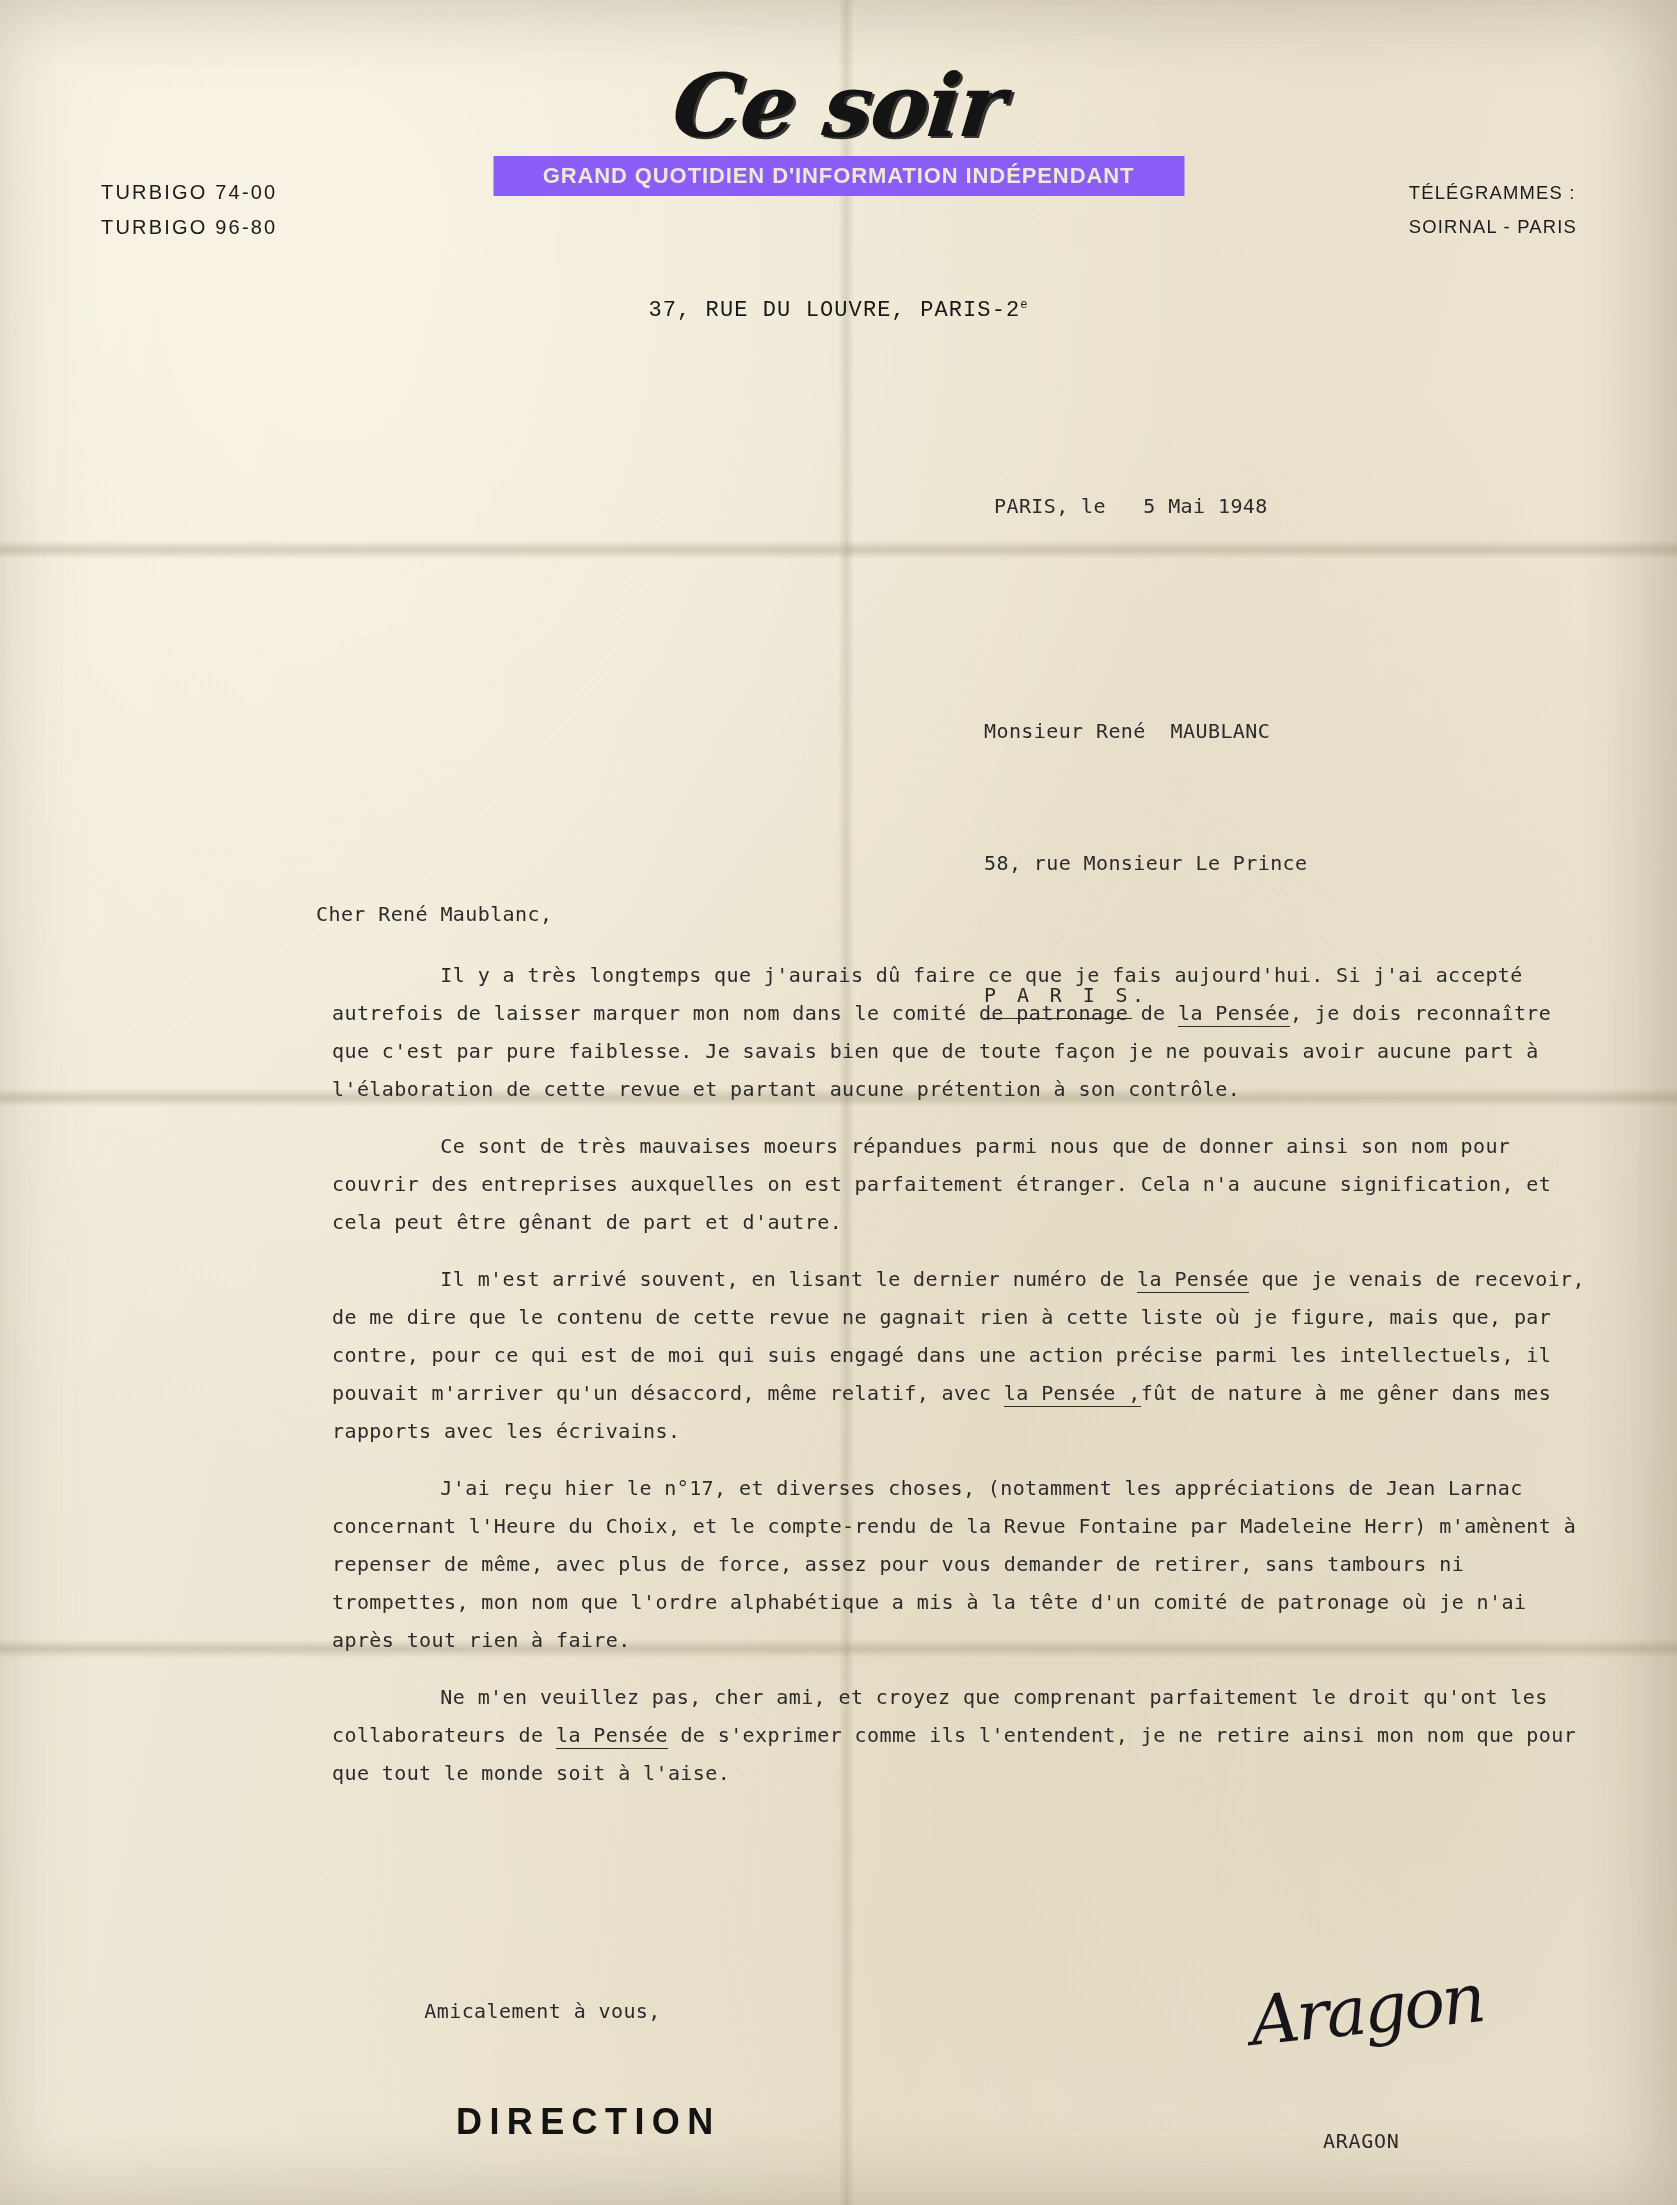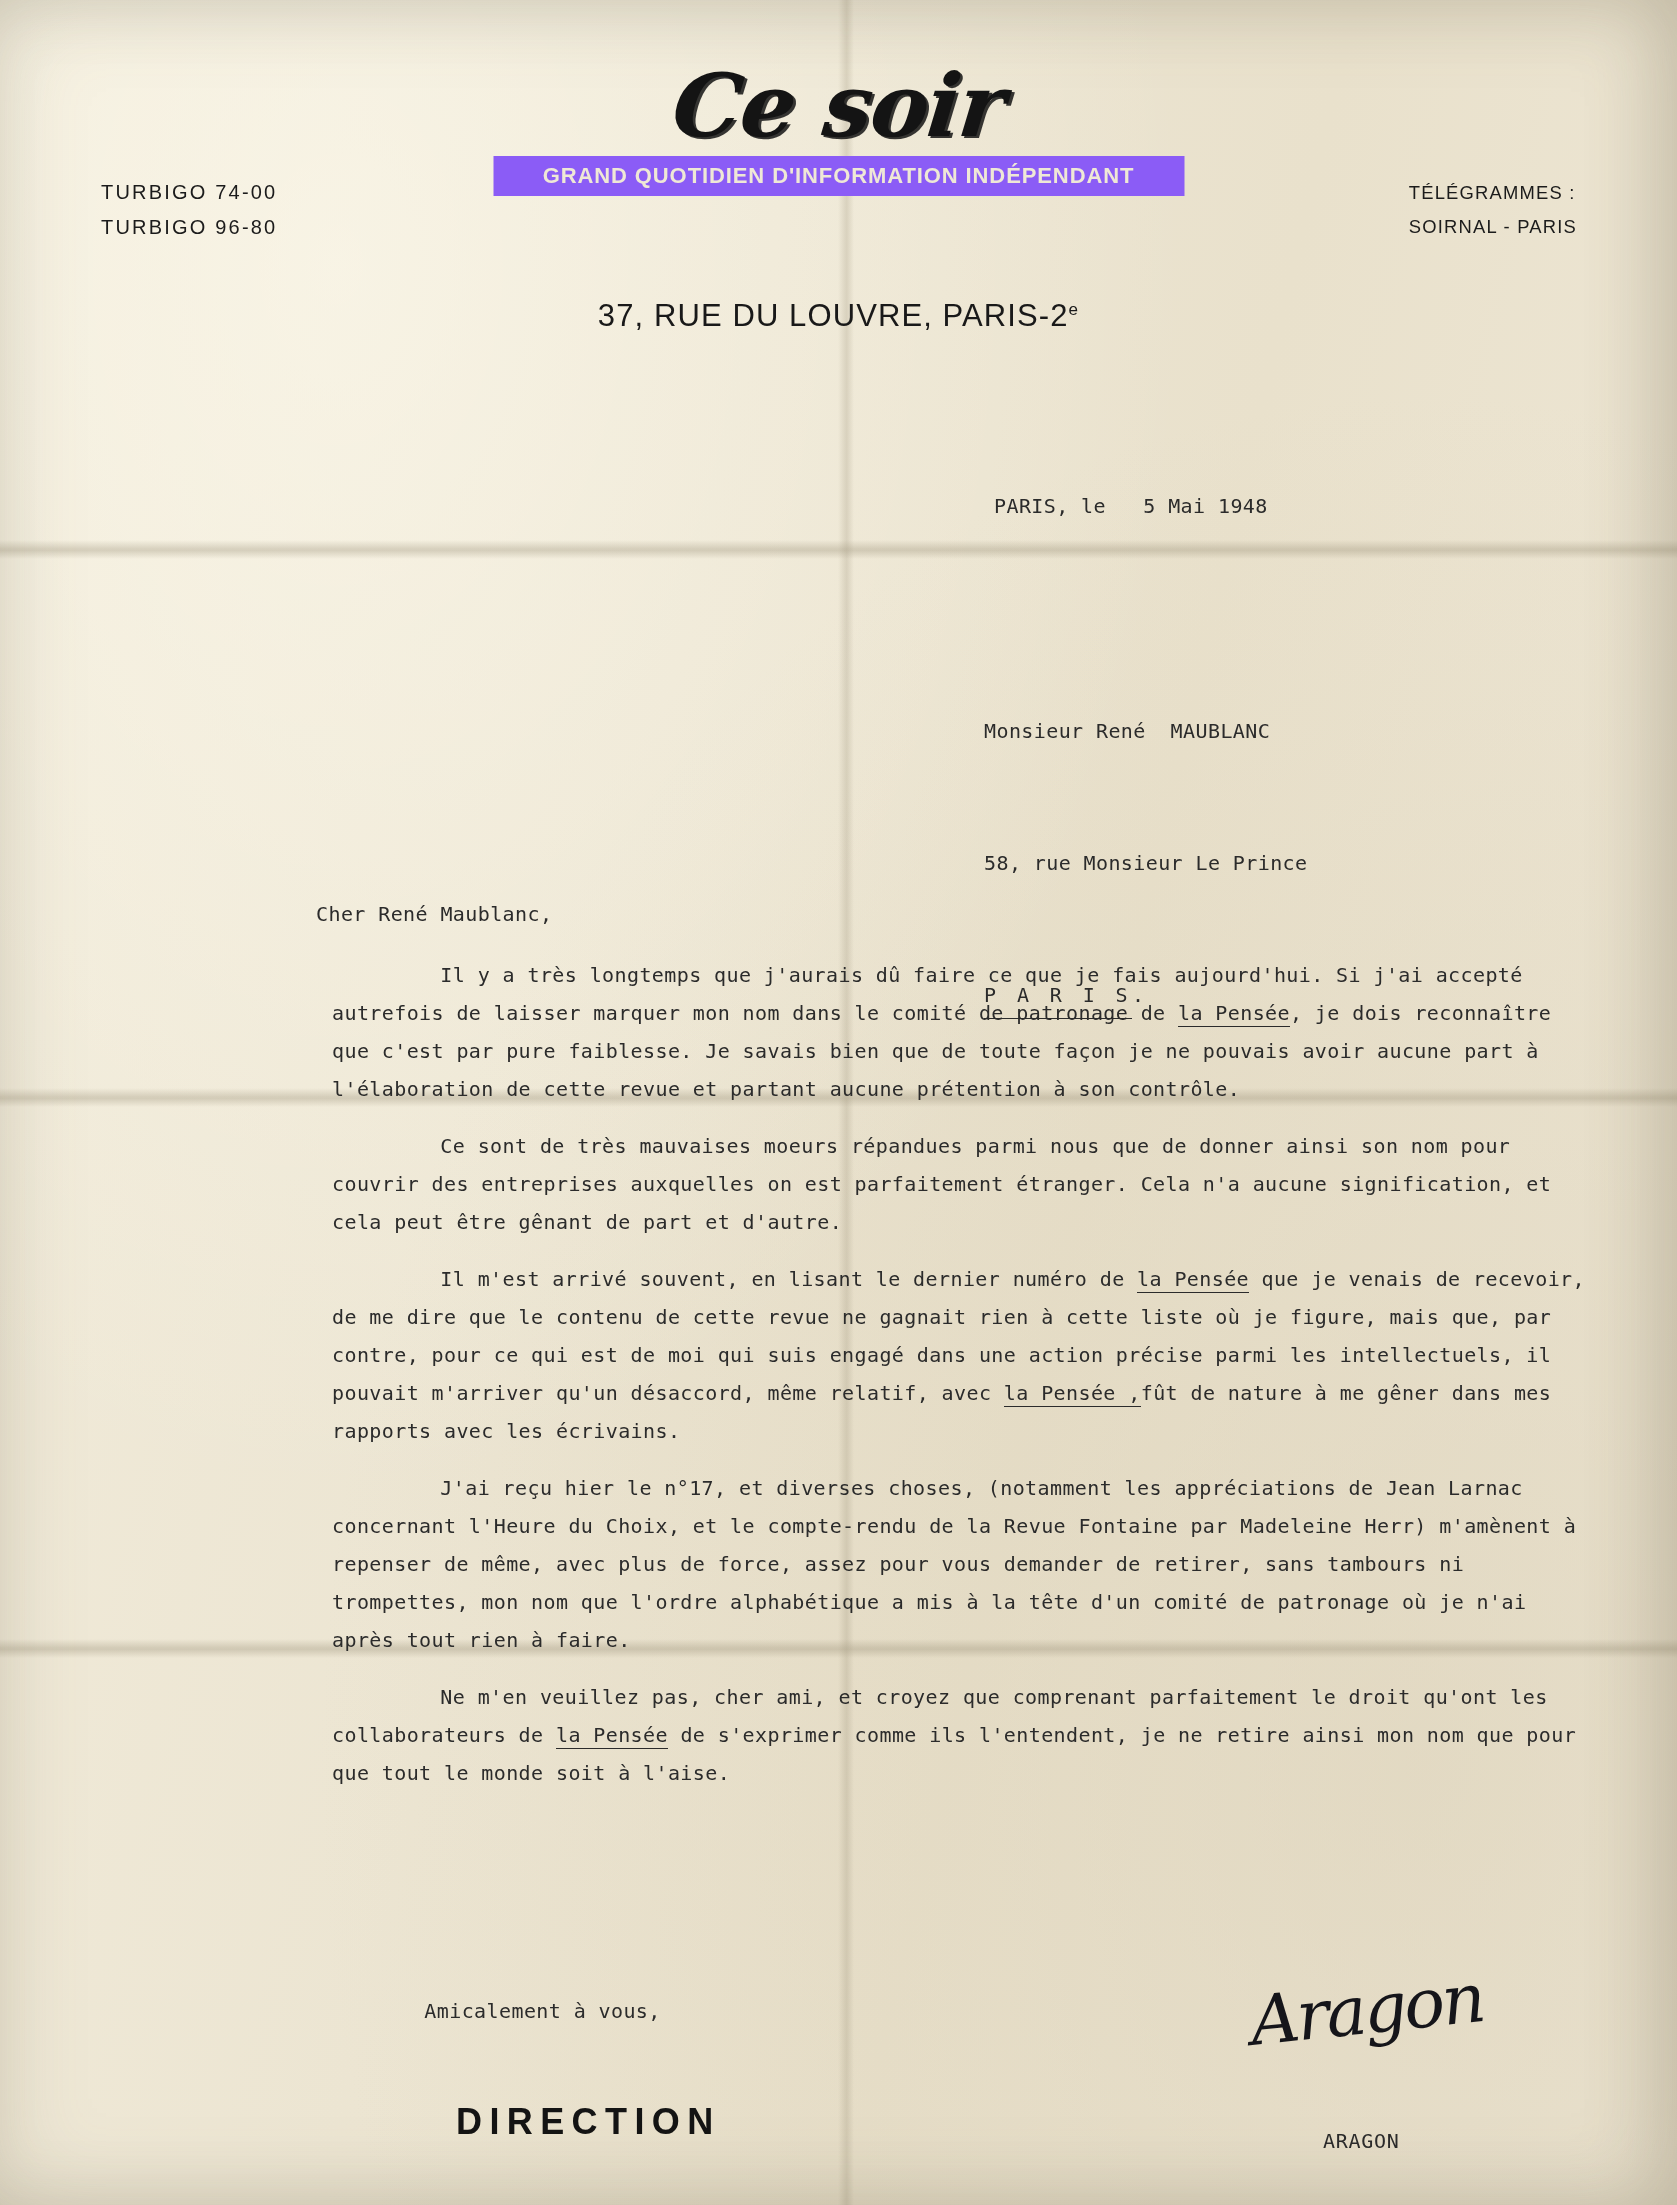--- a/index.html
+++ b/index.html
@@ -99,22 +99,22 @@
     font-size: 22px;
     letter-spacing: 0.9px;
     padding: 6.6px 10.3px 7.4px 10.3px;
     white-space: nowrap;
   }
   .address {
     position: absolute;
     left: 50%;
     top: 298px;
     transform: translateX(-50%);
-    font-family: Liberation Sans, sans-serif;
-    font-size: 31px;
+    font-family: Liberation Mono, monospace;
+    font-size: 22px;
     letter-spacing: 1.1px;
     color: #191919;
     white-space: nowrap;
   }
   .address sup {
     font-size: 0.55em;
     vertical-align: super;
   }
 
   

